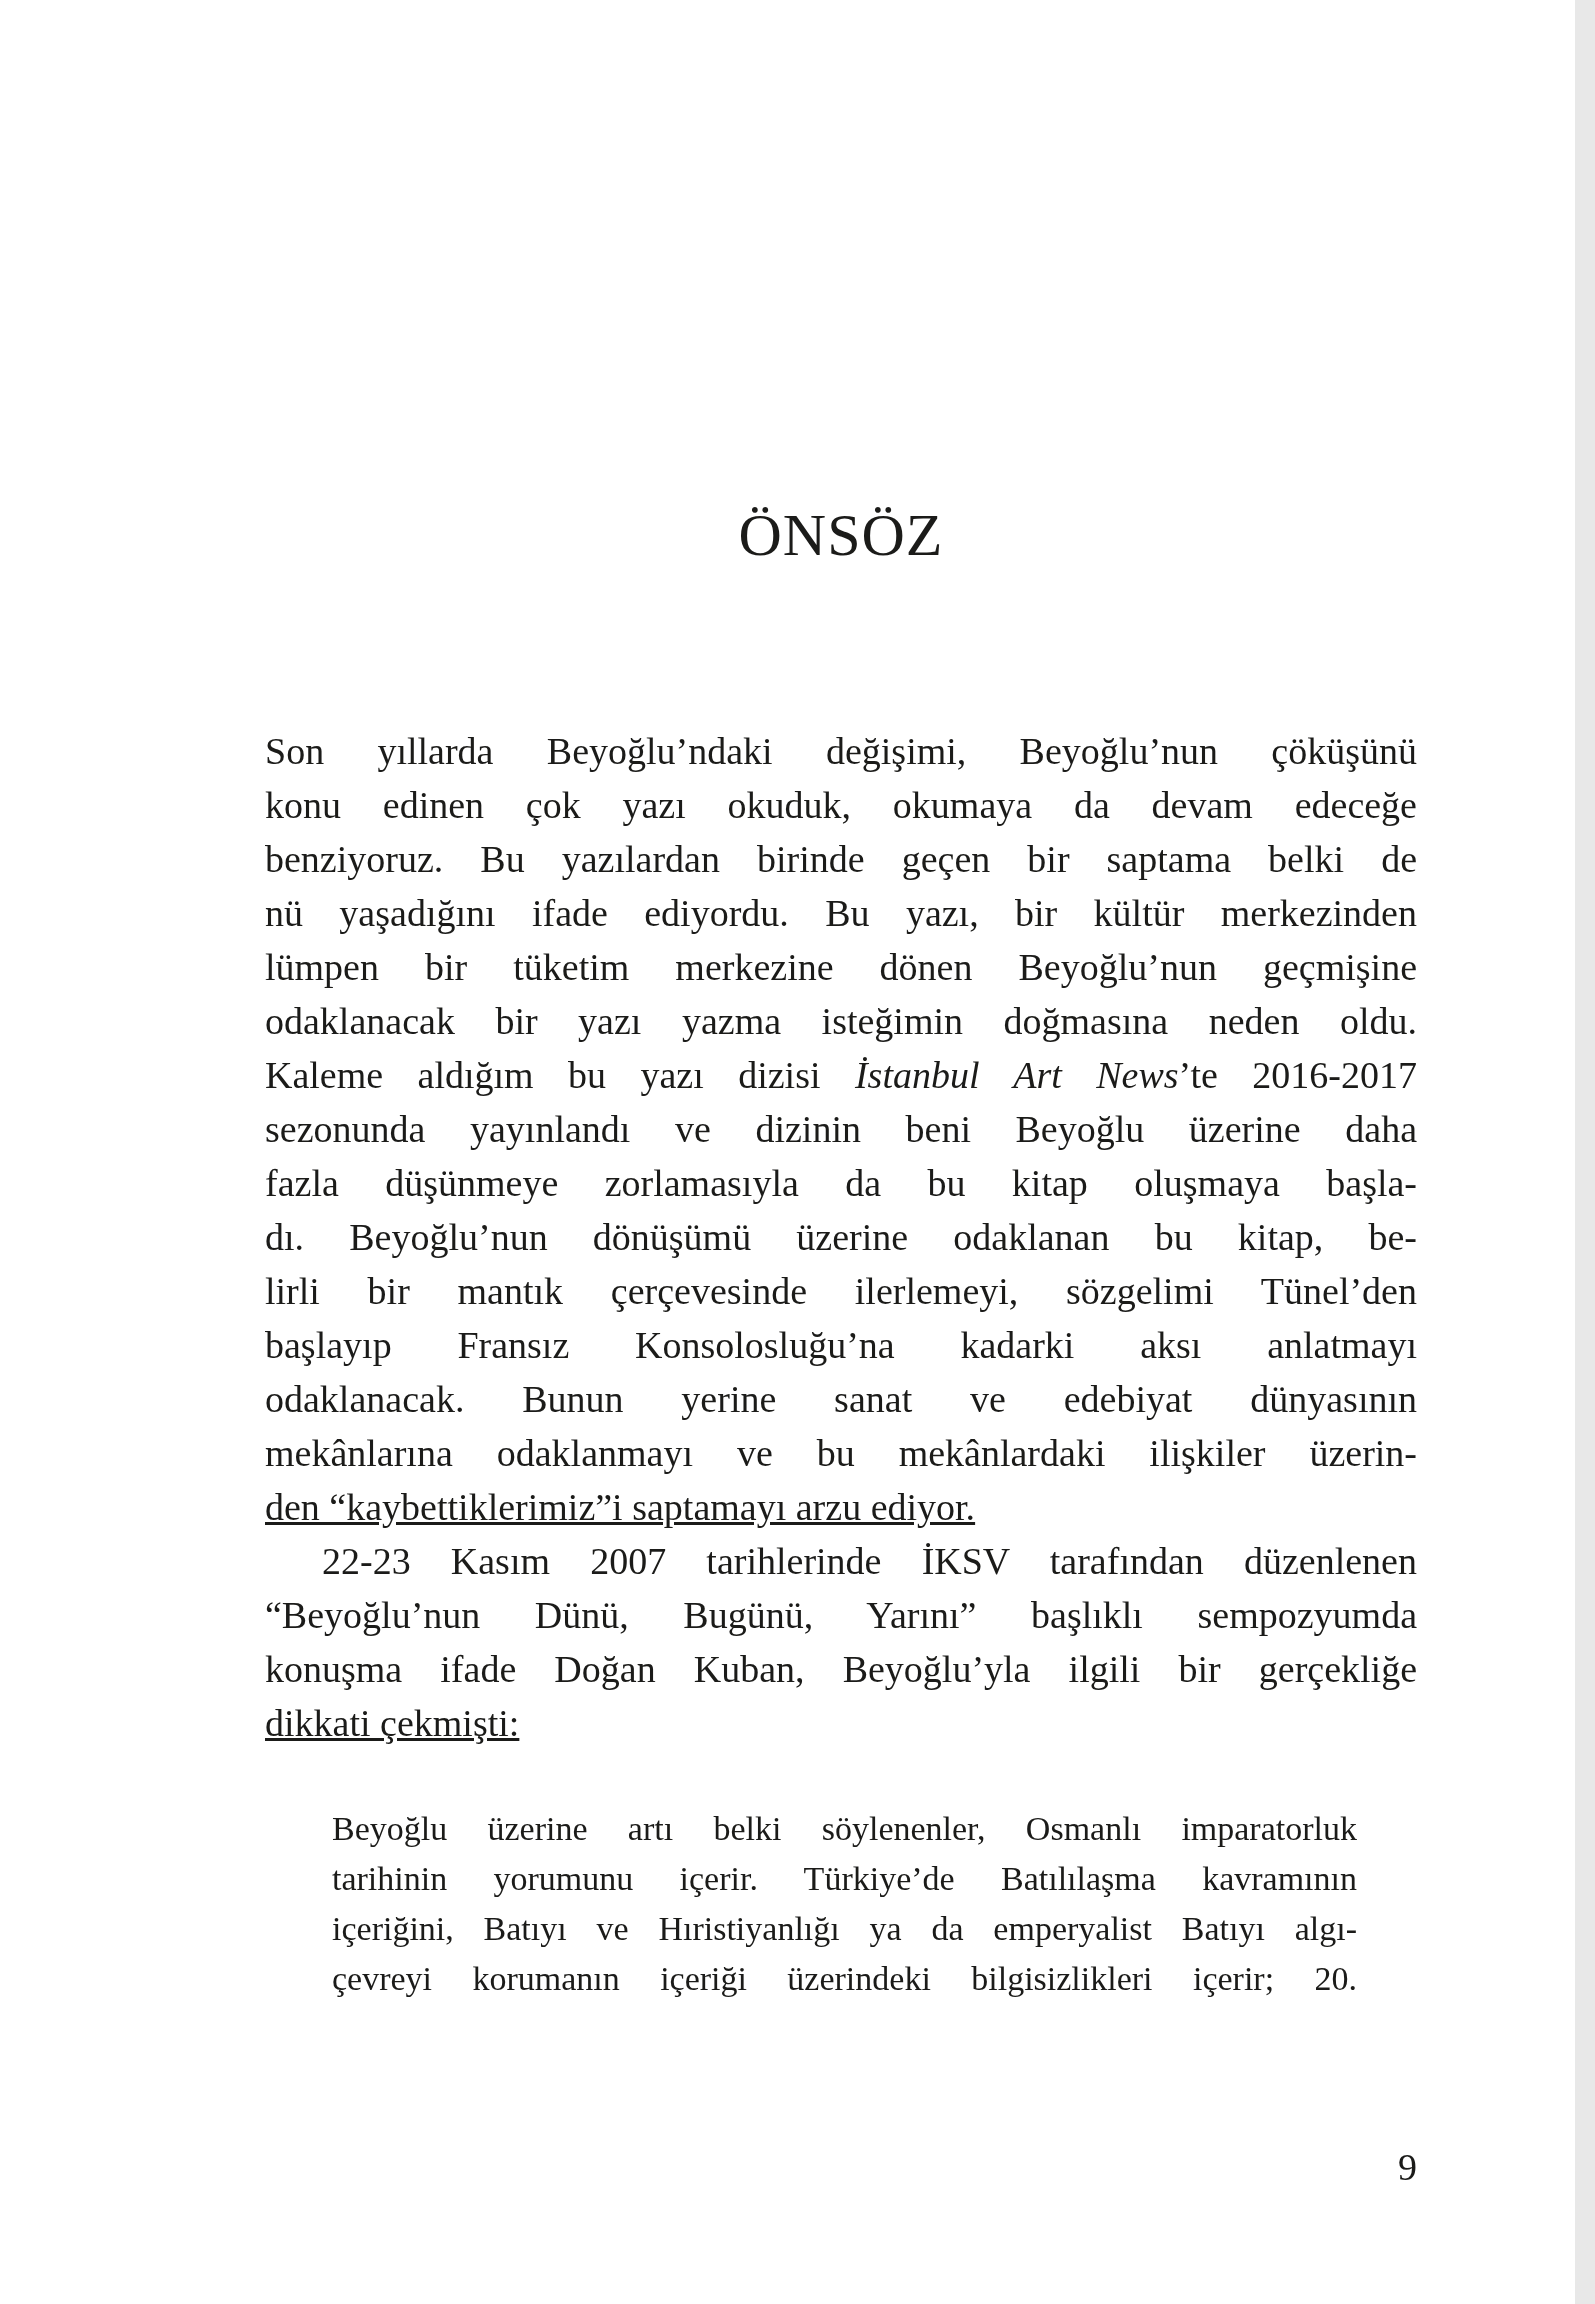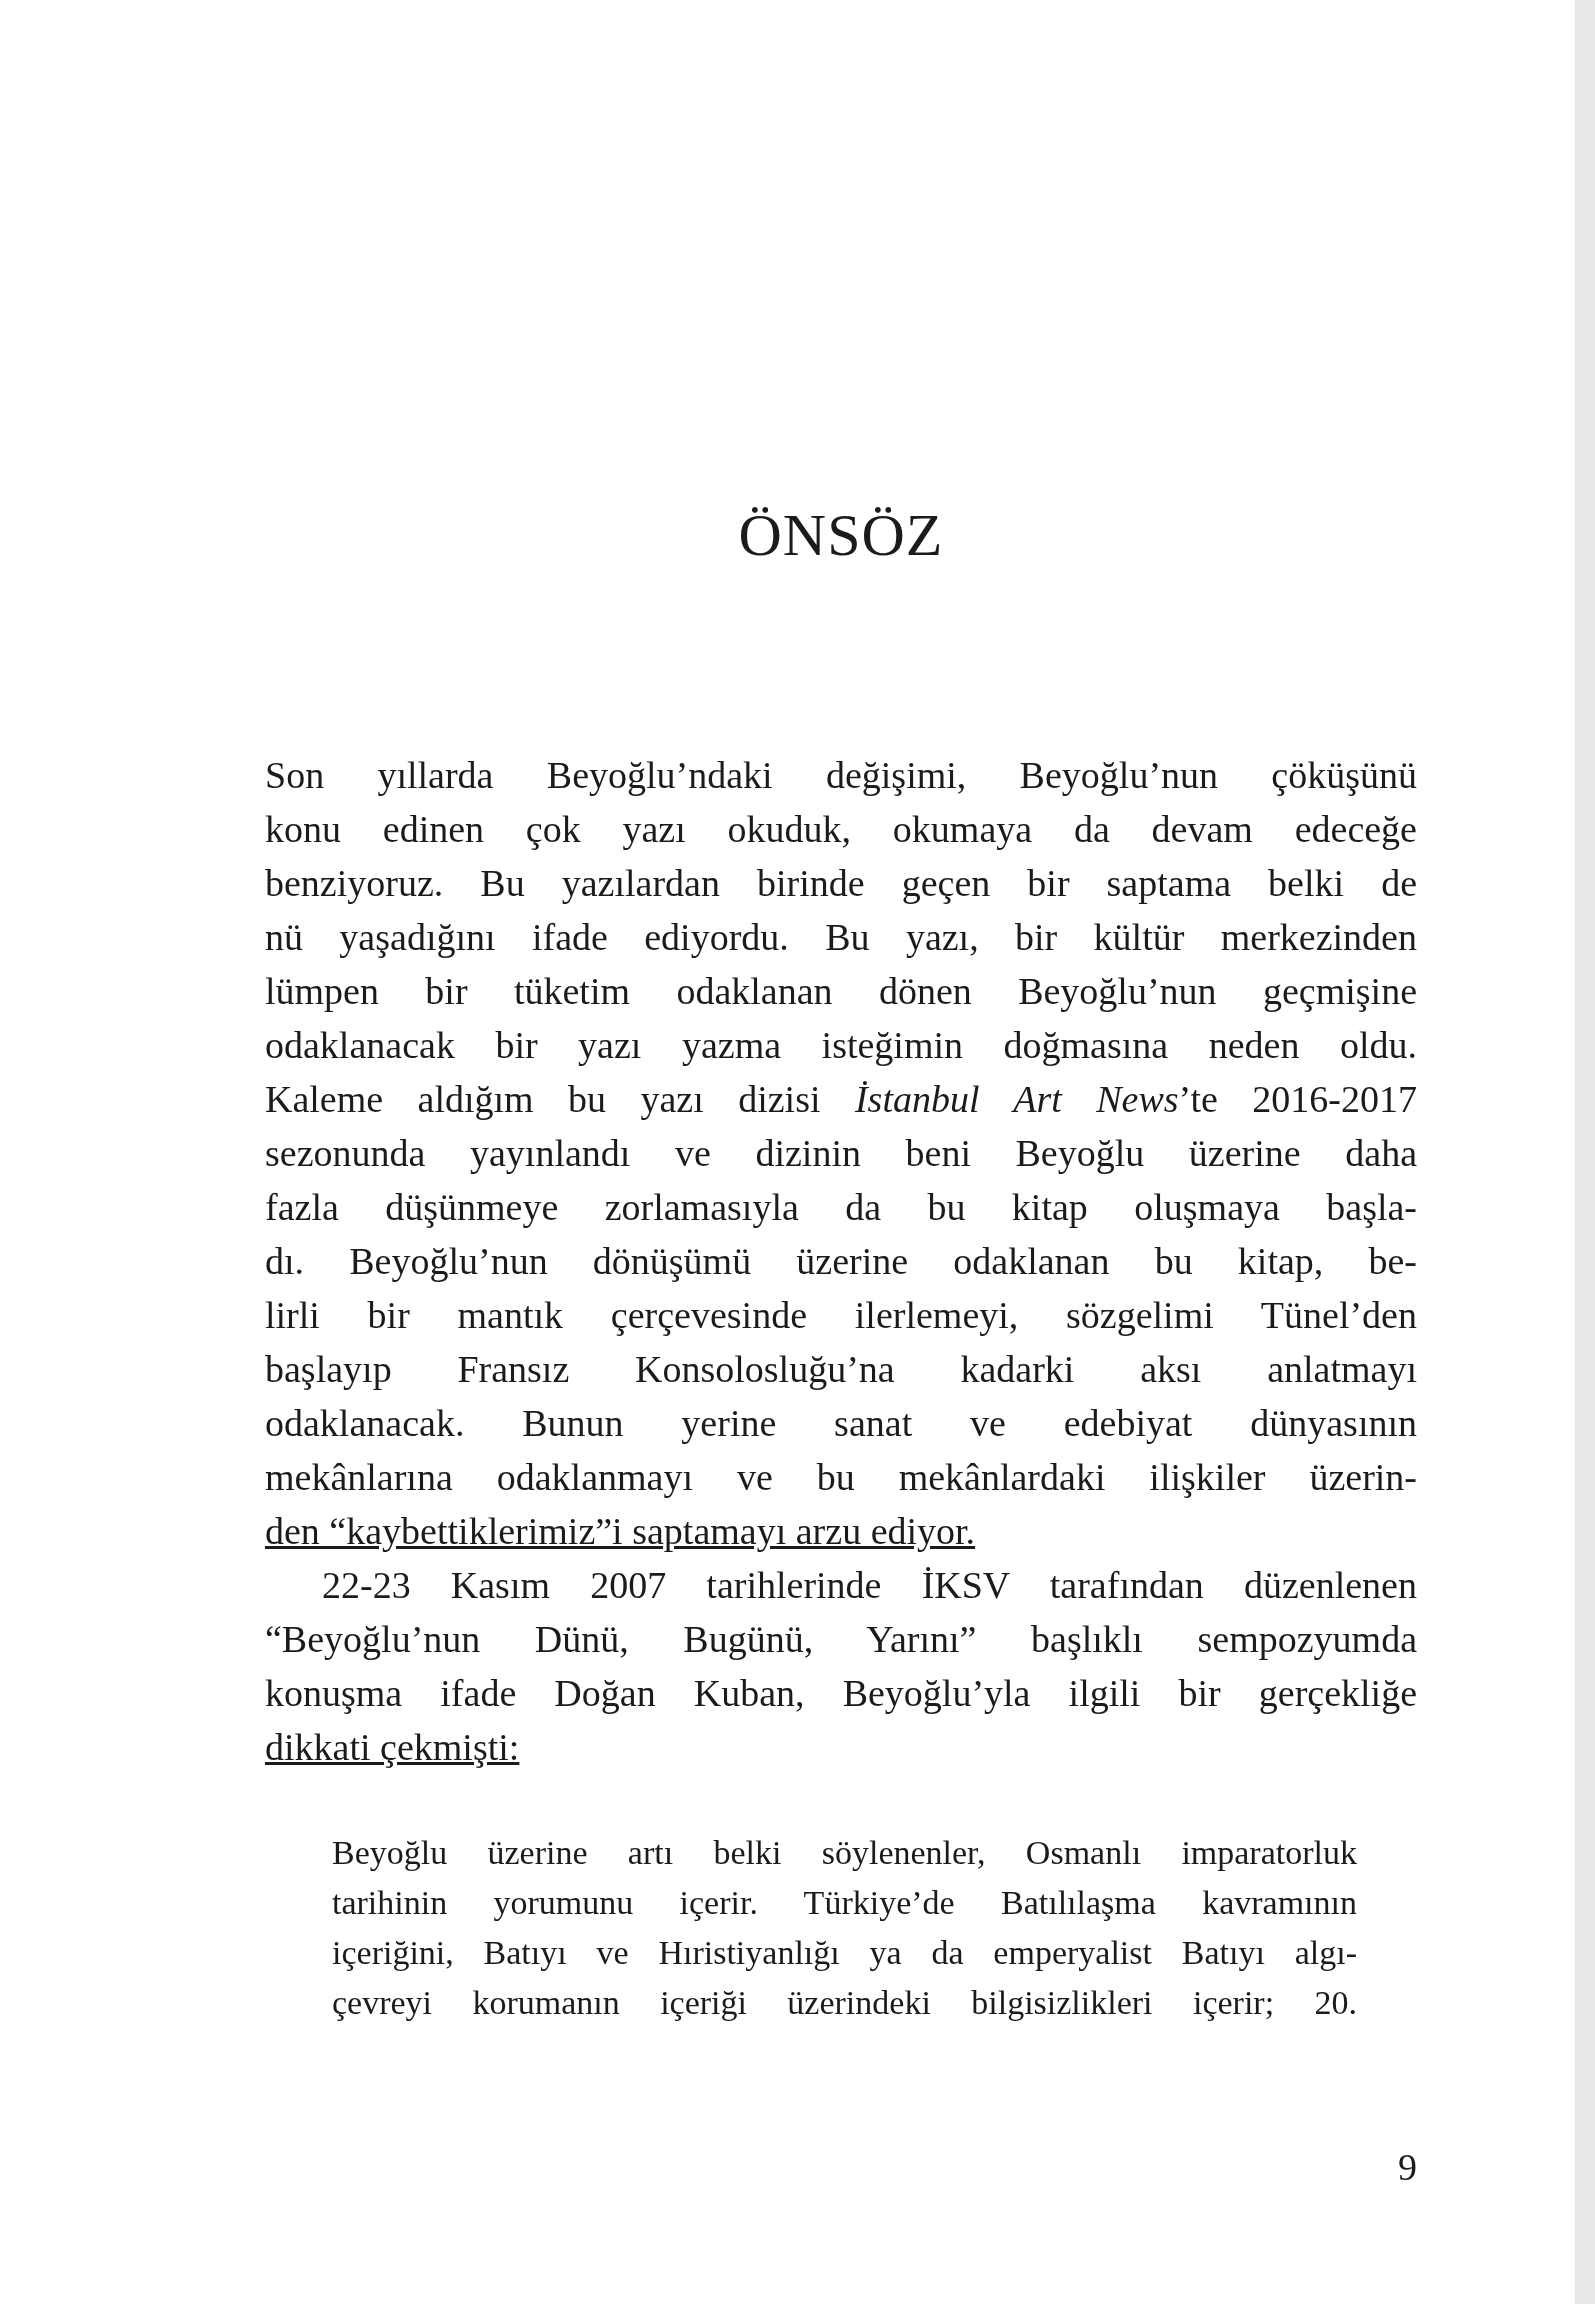--- a/index.html
+++ b/index.html
@@ -19,21 +19,21 @@
     width: 1152px;
     margin: 0;
     text-align: center;
     font-size: 60px;
     line-height: 64px;
     font-weight: 400;
     letter-spacing: 1px;
   }
   .text-block {
     position: absolute;
-    top: 748px;
+    top: 724px;
     left: 265px;
     width: 1152px;
   }
   .para { font-size: 38px; line-height: 54px; }
   .line {
     text-align: justify;
     text-justify: inter-word;
     text-align-last: justify;
     -moz-text-align-last: justify;
   }
@@ -62,21 +62,21 @@
 
   <h1 class="title">ÖNSÖZ</h1>
 
   <div class="text-block">
 
     <div class="para">
         <div class="line">Son yıllarda Beyoğlu’ndaki değişimi, Beyoğlu’nun çöküşünü</div>
         <div class="line">konu edinen çok yazı okuduk, okumaya da devam edeceğe</div>
         <div class="line">benziyoruz. Bu yazılardan birinde geçen bir saptama belki de</div>
         <div class="line">nü yaşadığını ifade ediyordu. Bu yazı, bir kültür merkezinden</div>
-        <div class="line">lümpen bir tüketim odaklanan dönen Beyoğlu’nun geçmişine</div>
+        <div class="line">lümpen bir tüketim merkezine dönen Beyoğlu’nun geçmişine</div>
         <div class="line">odaklanacak bir yazı yazma isteğimin doğmasına neden oldu.</div>
         <div class="line"><span>Kaleme aldığım bu yazı dizisi </span><span class="italic">İstanbul Art News</span><span>’te 2016-2017</span></div>
         <div class="line">sezonunda yayınlandı ve dizinin beni Beyoğlu üzerine daha</div>
         <div class="line">fazla düşünmeye zorlamasıyla da bu kitap oluşmaya başla-</div>
         <div class="line">dı. Beyoğlu’nun dönüşümü üzerine odaklanan bu kitap, be-</div>
         <div class="line">lirli bir mantık çerçevesinde ilerlemeyi, sözgelimi Tünel’den</div>
         <div class="line">başlayıp Fransız Konsolosluğu’na kadarki aksı anlatmayı</div>
         <div class="line">odaklanacak. Bunun yerine sanat ve edebiyat dünyasının</div>
         <div class="line">mekânlarına odaklanmayı ve bu mekânlardaki ilişkiler üzerin-</div>
         <div class="line">den “kaybettiklerimiz”i saptamayı arzu ediyor.</div>

